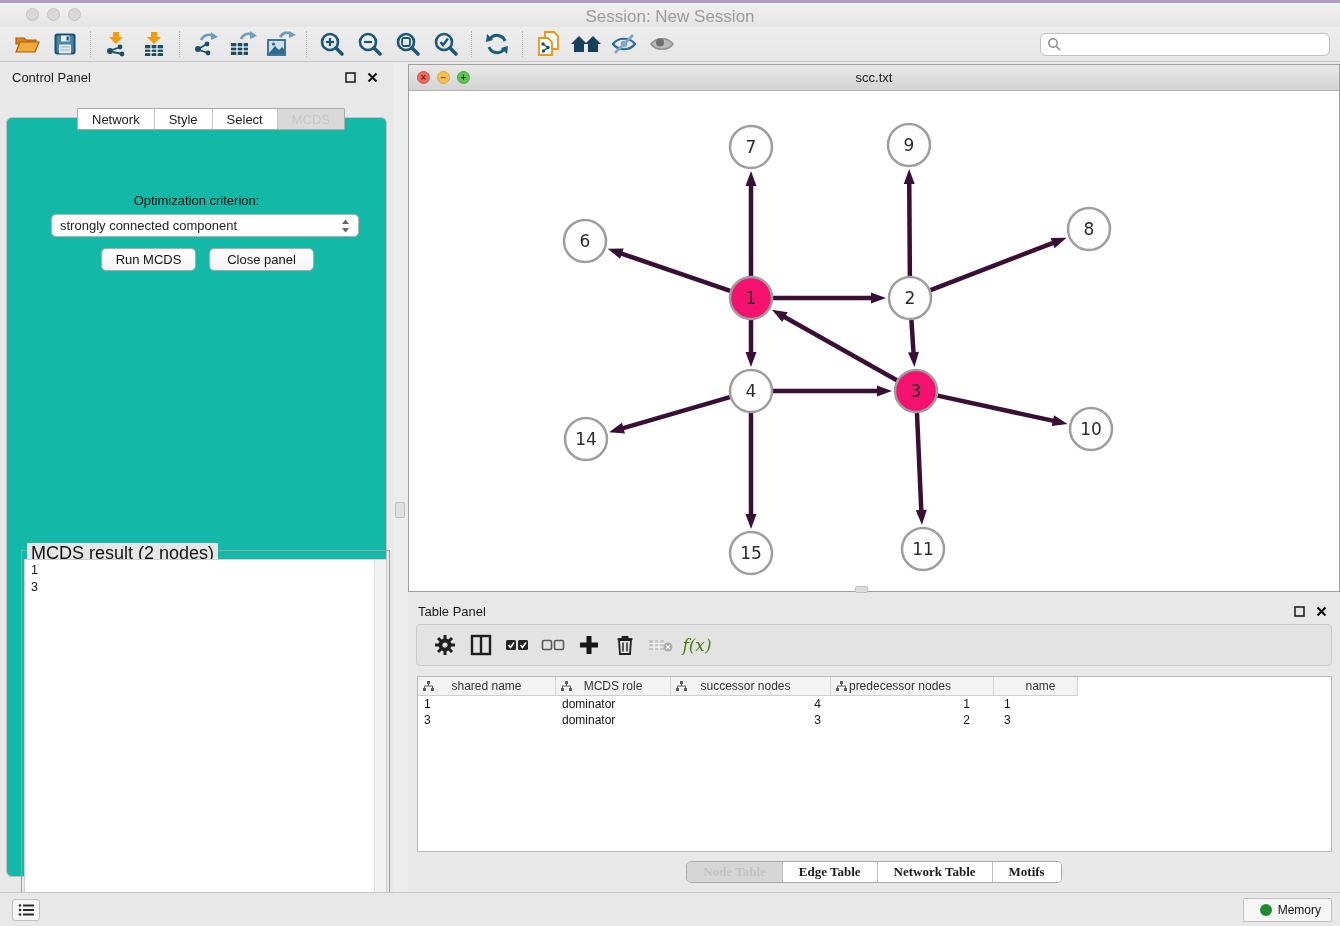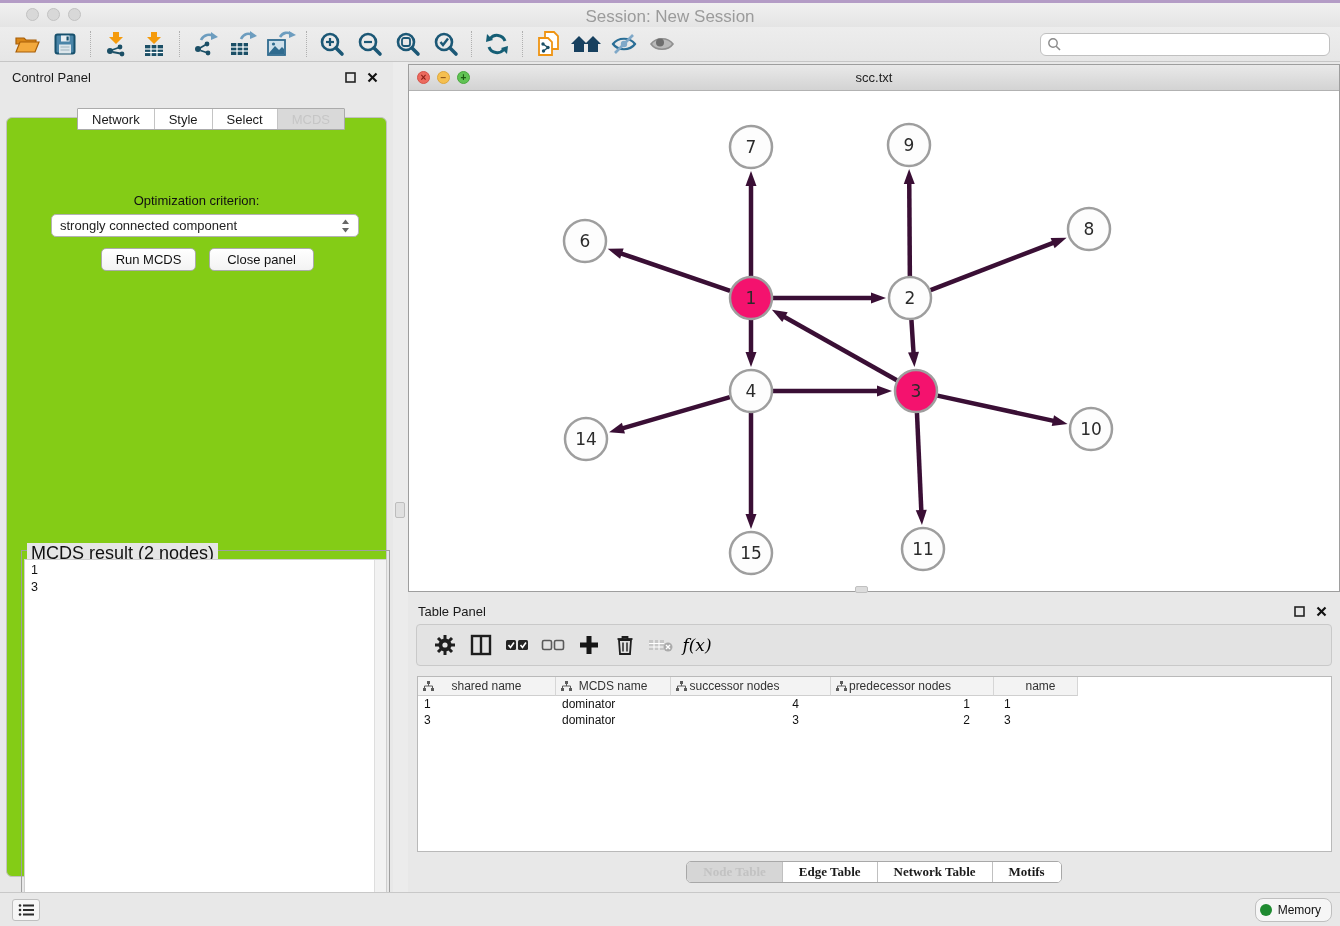--- a/index.html
+++ b/index.html
@@ -19,21 +19,21 @@
   .tsep { width:1px; height:26px; margin:0 6px; border-left:1px dotted #b0b0b0; }
   .search-wrap { position:absolute; right:10px; top:6px; width:290px; height:23px; background:#fff; border:1px solid #c0c0c0; border-radius:6px; display:flex; align-items:center; padding-left:6px; }
   .search-wrap input { border:none; outline:none; flex:1; font-size:12px; background:transparent; }
 
   
   .control-panel { position:absolute; left:0; top:62px; width:393px; height:818px; }
   .panel-head { height:30px; display:flex; align-items:center; padding:0 12px; }
   .panel-head .ptitle { font-size:13px; color:#1a1a1a; }
   .panel-head .spacer { flex:1; }
   .phicon { width:18px; height:16px; display:flex; align-items:center; justify-content:center; margin-left:4px; }
-  .panel-box { position:absolute; left:6px; top:55px; width:381px; height:760px; background:#84cc16; border:1px solid #c2c2c2; border-radius:6px; }
+  .panel-box { position:absolute; left:6px; top:55px; width:381px; height:760px; background:#14b8a6; border:1px solid #c2c2c2; border-radius:6px; }
   .seg-tabs { position:absolute; left:77px; top:34px; display:flex; height:22px; border:1px solid #ababab; border-radius:1px; overflow:hidden; background:#fff; z-index:3;margin-top:12px; }
   .seg { padding:0 14px; display:flex; align-items:center; font-size:13px; color:#1a1a1a; background:#fff; border-right:1px solid #c4c4c4; }
   .seg:last-child { border-right:none; }
   .seg.selected { background:#d9d9d9; color:#c6c6c6; }
   .opt-label { position:absolute; left:0; right:0; top:75px; text-align:center; font-size:13px; color:#111; }
   .dropdown { position:absolute; left:44px; top:96px; width:308px; height:23px; background:#fff; border:1px solid #b3b3b3; border-radius:5px; display:flex; align-items:center; padding:0 8px; font-size:13px; }
   .dropdown .dval { flex:1; }
   .btn { position:absolute; height:23px; background:linear-gradient(#ffffff,#f3f3f3); border:1px solid #ababab; border-radius:5px; font-size:13px; display:flex; align-items:center; justify-content:center; color:#111; }
   .btn-run { left:94px; top:130px; width:95px; }
   .btn-close { left:202px; top:130px; width:105px; }
@@ -57,38 +57,38 @@
   .tl.green { background:#61c354; border:1px solid #4aa73e; color:#1c5c12; }
   .net-titlebar .ntitle { position:absolute; left:0; right:0; top:5px; text-align:center; font-size:13px; color:#222; }
   .net-canvas { position:relative; width:100%; height:500px; background:#fff; }
 
   .hgrip { position:absolute; left:855px; top:586px; width:13px; height:7px; background:#dcdcdc; border:1px solid #c0c0c0; border-radius:2px; }
 
   
   .table-panel { position:absolute; left:408px; top:596px; width:932px; height:296px; background:#e8e8e8; }
   .tp-toolbar { position:absolute; left:8px; top:28px; width:916px; height:42px; background:#e3e3e3; border:1px solid #c9c9c9; border-radius:4px; display:flex; align-items:center; padding-left:10px; }
   .tp-btn { width:36px; height:32px; display:flex; align-items:center; justify-content:center; }
-  .fx { font-family:"DejaVu Serif",serif; font-style:italic; font-size:17px; color:#000000; }
+  .fx { font-family:"DejaVu Serif",serif; font-style:italic; font-size:17px; color:#4d7c0f; }
   .data-table { position:absolute; left:9px; top:80px; width:915px; height:176px; background:#fff; border:1px solid #b9b9b9; overflow:hidden; }
   .thead { display:flex; height:19px; font-size:12px; color:#333; }
   .th { background:#f3f3f3; border-right:1px solid #d6d6d6; border-bottom:1px solid #cfcfcf; position:relative; display:flex; align-items:center; justify-content:center; }
   .th .tree-ic { position:absolute; left:5px; top:4px; }
   .tr { display:flex; height:16px; font-size:12px; color:#111; }
   .td { padding:1px 6px 0 6px; white-space:nowrap; overflow:hidden; }
-  .c0 { width:138px; } .c1 { width:115px; } .c2 { width:160px; text-align:right; padding-right:32px; } .c3 { width:163px; text-align:right; padding-right:24px; } .c4 { width:84px; padding-left:10px; }
+  .c0 { width:138px; } .c1 { width:115px; } .c2 { width:160px; text-align:right; padding-right:10px; } .c3 { width:163px; text-align:right; padding-right:24px; } .c4 { width:84px; padding-left:10px; }
   .bottom-tabs { position:absolute; left:0; right:0; top:265px; display:flex; justify-content:center; }
   .btabs { display:flex; height:22px; border:1px solid #a8a8a8; border-radius:5px; overflow:hidden; background:#fff; }
   .btab { padding:0 16px; display:flex; align-items:center; font-size:13px; font-weight:bold; color:#1a1a1a; background:#fff; border-right:1px solid #c0c0c0;font-family:Liberation Serif, serif; }
   .btab:last-child { border-right:none; }
   .btab.selected { background:#d6d6d6; color:#c2c2c2; }
 
   
   .status-bar { position:absolute; left:0; bottom:0; width:1340px; height:34px; background:#e8e8e8; border-top:1px solid #c8c8c8; }
   .list-btn { position:absolute; left:12px; top:6px; width:28px; height:22px; background:#f6f6f6; border:1px solid #bfbfbf; border-radius:3px; display:flex; align-items:center; justify-content:center; }
-  .memory-btn { position:absolute; right:8px; top:5px; height:24px; padding:0 10px 0 4px; background:#f6f6f6; border:1px solid #bfbfbf; border-radius:8px; display:flex; align-items:center; gap:6px; font-size:12px; color:#111; }
+  .memory-btn { position:absolute; right:8px; top:5px; height:24px; padding:0 10px 0 16px; background:#f6f6f6; border:1px solid #bfbfbf; border-radius:1px; display:flex; align-items:center; gap:6px; font-size:12px; color:#111; }
   .memory-dot { width:12px; height:12px; border-radius:50%; background:#1f8b31; }
   svg { display:block; }
 </style>
 </head>
 <body>
 
 <div class="top-strip"></div>
 
 <div class="titlebar">
   <div class="lights">
@@ -452,21 +452,21 @@
           </svg>
         <span>shared name</span>
       </div>
       <div class="th c1">
         <svg class="tree-ic" width="11" height="11" viewBox="0 0 11 11">
             <rect x="4" y="0" width="3" height="3" fill="#5a5a5a"></rect>
             <rect x="0" y="7" width="3" height="3" fill="#5a5a5a"></rect>
             <rect x="8" y="7" width="3" height="3" fill="#5a5a5a"></rect>
             <path d="M5.5 3 V5 M1.5 7 V5 H9.5 V7" fill="none" stroke="#5a5a5a" stroke-width="1"></path>
           </svg>
-        <span>MCDS name</span>
+        <span>MCDS role</span>
       </div>
       <div class="th c2" style="text-align:center;">
         <svg class="tree-ic" width="11" height="11" viewBox="0 0 11 11">
             <rect x="4" y="0" width="3" height="3" fill="#5a5a5a"></rect>
             <rect x="0" y="7" width="3" height="3" fill="#5a5a5a"></rect>
             <rect x="8" y="7" width="3" height="3" fill="#5a5a5a"></rect>
             <path d="M5.5 3 V5 M1.5 7 V5 H9.5 V7" fill="none" stroke="#5a5a5a" stroke-width="1"></path>
           </svg>
         <span>successor nodes</span>
       </div>

